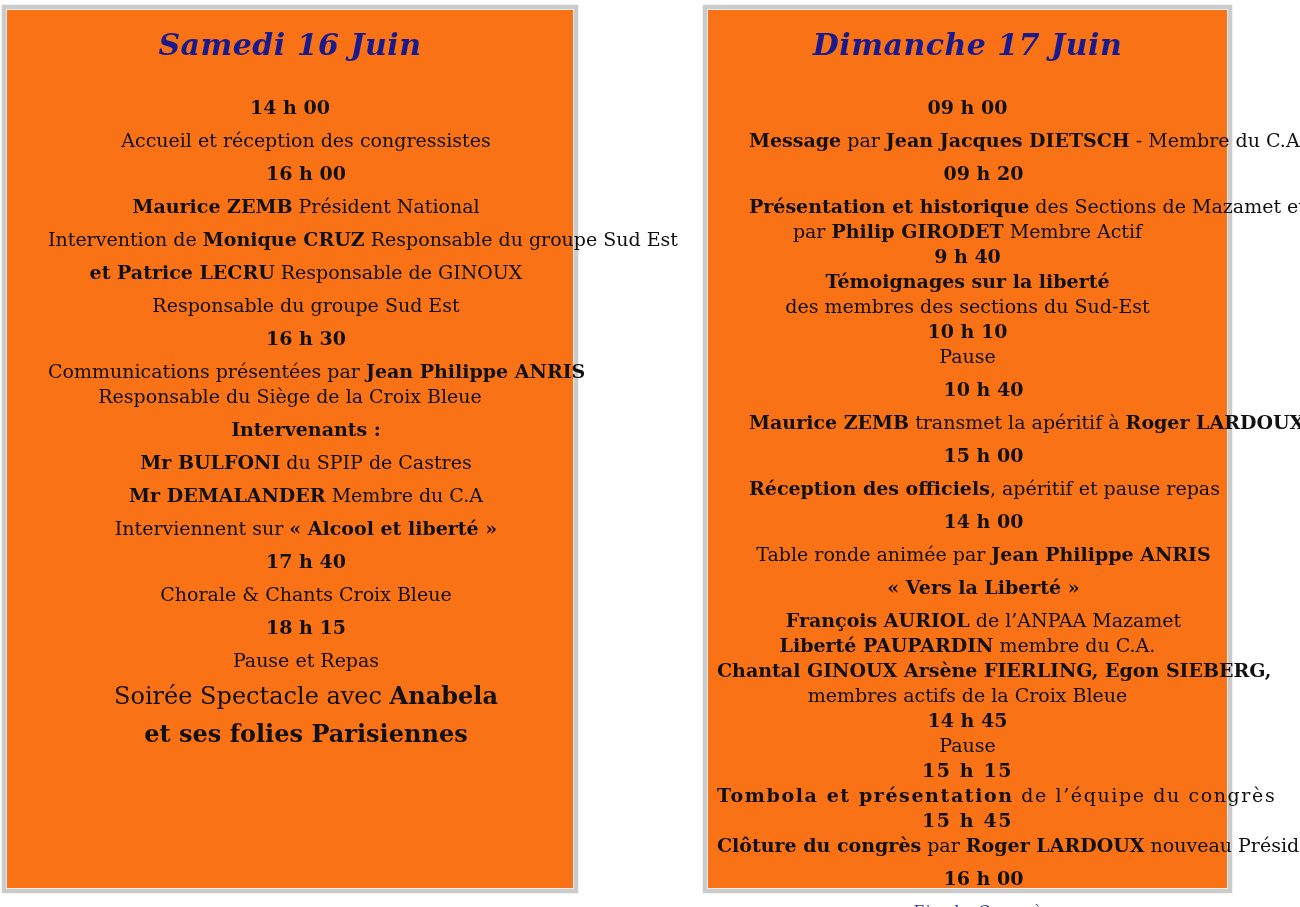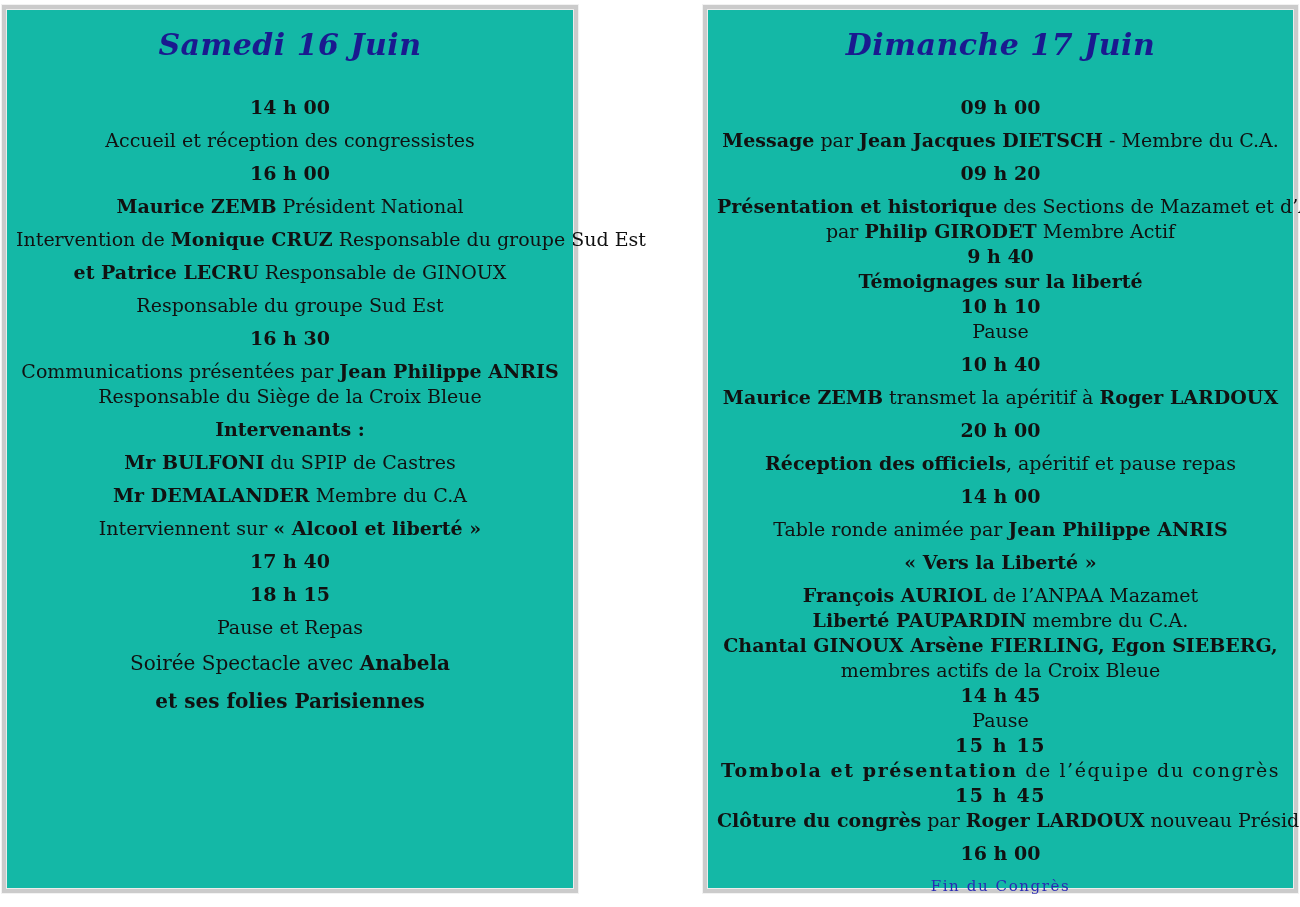--- a/index.html
+++ b/index.html
@@ -12,50 +12,50 @@
     position: relative;
     width: 1300px;
     height: 907px;
     overflow: hidden;
   }
   .panel {
     position: absolute;
     top: 5px;
     height: 888px;
     box-sizing: border-box;
-    background: #14b8a6;
+    background: #f97316;
     border: 4px solid #cbcbcb;
     box-shadow: inset 0 0 0 1px #ececec, 0 0 0 1px #f2f2f2;
     padding: 14px 10px 10px 10px;
     text-align: center;
     color: #111111;
   }
   .panel-left  { left: 2px;  width: 576px; }
-  .panel-right { left: 703px; width: 595px; }
+  .panel-right { left: 703px; width: 529px; }
 
   .panel-title {
     margin: 4px 0 0 0;
     font-size: 30px;
     font-weight: bold;
     font-style: italic;
     letter-spacing: 0.5px;
     color: #1a1a8f;
     line-height: 36px;
   }
 
   .lines { font-size: 19px; line-height: 21px; }
 
   .line { margin: 0; white-space: nowrap; }
   .gap-title  { margin-top: 34px; }
-  .gap-normal { margin-top: 12px; }
+  .gap-normal { margin-top: 12px; margin-left: 32px; }
   .gap-tight  { margin-top: 4px;  }
   .gap-xl     { margin-top: 36px; }
 
   .size-small { font-size: 15px; }
-  .size-big   { font-size: 20px; line-height: 26px; }
+  .size-big   { font-size: 24px; line-height: 26px; }
 
   .ls { letter-spacing: 1.6px; }
 
   .seg-bold { font-weight: bold; }
   .seg-underline { }
 
   .color-blue { color: #2a2ab4; }
 </style>
 </head>
 <body>
@@ -71,42 +71,44 @@
       <div class="line gap-normal"><span class="seg-bold ">et  Patrice  LECRU</span><span class=""> Responsable  de GINOUX</span></div>
       <div class="line gap-normal"><span class="">Responsable du groupe Sud Est</span></div>
       <div class="line gap-normal"><span class="seg-bold ">16 h 30</span></div>
       <div class="line gap-normal"><span class="">Communications présentées par </span><span class="seg-bold ">Jean Philippe ANRIS</span></div>
       <div class="line gap-tight"><span class="">Responsable du Siège de la Croix Bleue</span></div>
       <div class="line gap-normal"><span class="seg-bold seg-underline">Intervenants :</span></div>
       <div class="line gap-normal"><span class="seg-bold ">Mr BULFONI</span><span class=""> du SPIP de Castres</span></div>
       <div class="line gap-normal"><span class="seg-bold ">Mr DEMALANDER</span><span class=""> Membre du C.A</span></div>
       <div class="line gap-normal"><span class="">Interviennent sur </span><span class="seg-bold ">« Alcool et liberté  »</span></div>
       <div class="line gap-normal"><span class="seg-bold ">17 h 40</span></div>
+      <div class="line gap-normal"><span class="">Chorale &amp; Chants Croix Bleue</span></div>
       <div class="line gap-normal"><span class="seg-bold ">18 h 15</span></div>
       <div class="line gap-normal"><span class="">Pause et Repas</span></div>
       <div class="line gap-normal size-big"><span class="">Soirée Spectacle avec </span><span class="seg-bold ">Anabela</span></div>
       <div class="line gap-normal size-big"><span class="seg-bold ">et ses folies Parisiennes</span></div>
     </div>
 </section>
 
 <section class="panel panel-right">
   <h1 class="panel-title">Dimanche 17 Juin</h1>
   <div class="lines">
       <div class="line gap-title"><span class="seg-bold ">09 h 00</span></div>
       <div class="line gap-normal"><span class="seg-bold ">Message</span><span class=""> par </span><span class="seg-bold ">Jean Jacques DIETSCH</span><span class=""> - Membre du C.A.</span></div>
       <div class="line gap-normal"><span class="seg-bold ">09 h 20</span></div>
       <div class="line gap-normal"><span class="seg-bold ">Présentation et historique</span><span class=""> des Sections de Mazamet et d’Albi</span></div>
       <div class="line gap-tight"><span class="">par </span><span class="seg-bold ">Philip GIRODET</span><span class=""> Membre Actif</span></div>
       <div class="line gap-tight"><span class="seg-bold ">9 h 40</span></div>
       <div class="line gap-tight"><span class="seg-bold ">Témoignages sur la liberté</span></div>
+      <div class="line gap-tight"><span class="">des membres des sections du Sud-Est</span></div>
       <div class="line gap-tight"><span class="seg-bold ">10 h 10</span></div>
       <div class="line gap-tight"><span class="">Pause</span></div>
       <div class="line gap-normal"><span class="seg-bold ">10 h 40</span></div>
       <div class="line gap-normal"><span class="seg-bold ">Maurice ZEMB</span><span class=""> transmet la apéritif à </span><span class="seg-bold ">Roger LARDOUX</span></div>
-      <div class="line gap-normal"><span class="seg-bold ">20 h 00</span></div>
+      <div class="line gap-normal"><span class="seg-bold ">15 h 00</span></div>
       <div class="line gap-normal"><span class="seg-bold ">Réception des officiels</span><span class="">, apéritif et pause repas</span></div>
       <div class="line gap-normal"><span class="seg-bold ">14 h 00</span></div>
       <div class="line gap-normal"><span class="">Table ronde animée par </span><span class="seg-bold ">Jean Philippe ANRIS</span></div>
       <div class="line gap-normal"><span class="seg-bold ">« Vers la Liberté »</span></div>
       <div class="line gap-normal"><span class="seg-bold ">François AURIOL</span><span class=""> de l’ANPAA Mazamet</span></div>
       <div class="line gap-tight"><span class="seg-bold ">Liberté PAUPARDIN</span><span class=""> membre du C.A.</span></div>
       <div class="line gap-tight"><span class="seg-bold ">Chantal GINOUX Arsène FIERLING, Egon SIEBERG,</span></div>
       <div class="line gap-tight"><span class="">membres actifs de la Croix Bleue</span></div>
       <div class="line gap-tight"><span class="seg-bold ">14 h 45</span></div>
       <div class="line gap-tight"><span class="">Pause</span></div>

